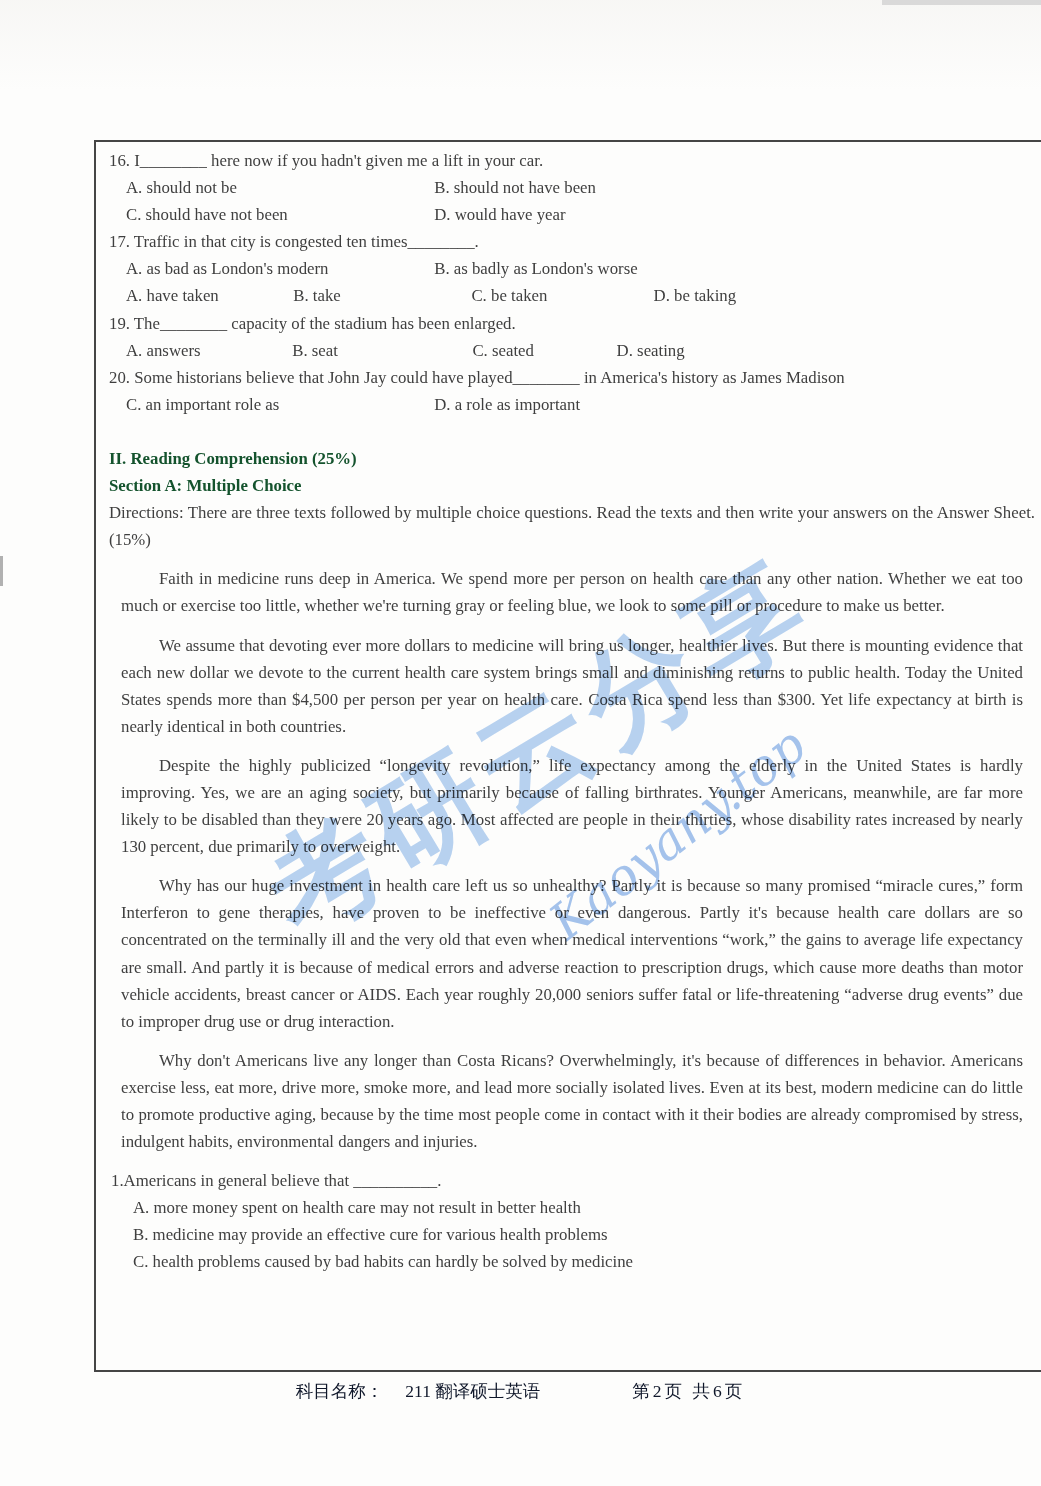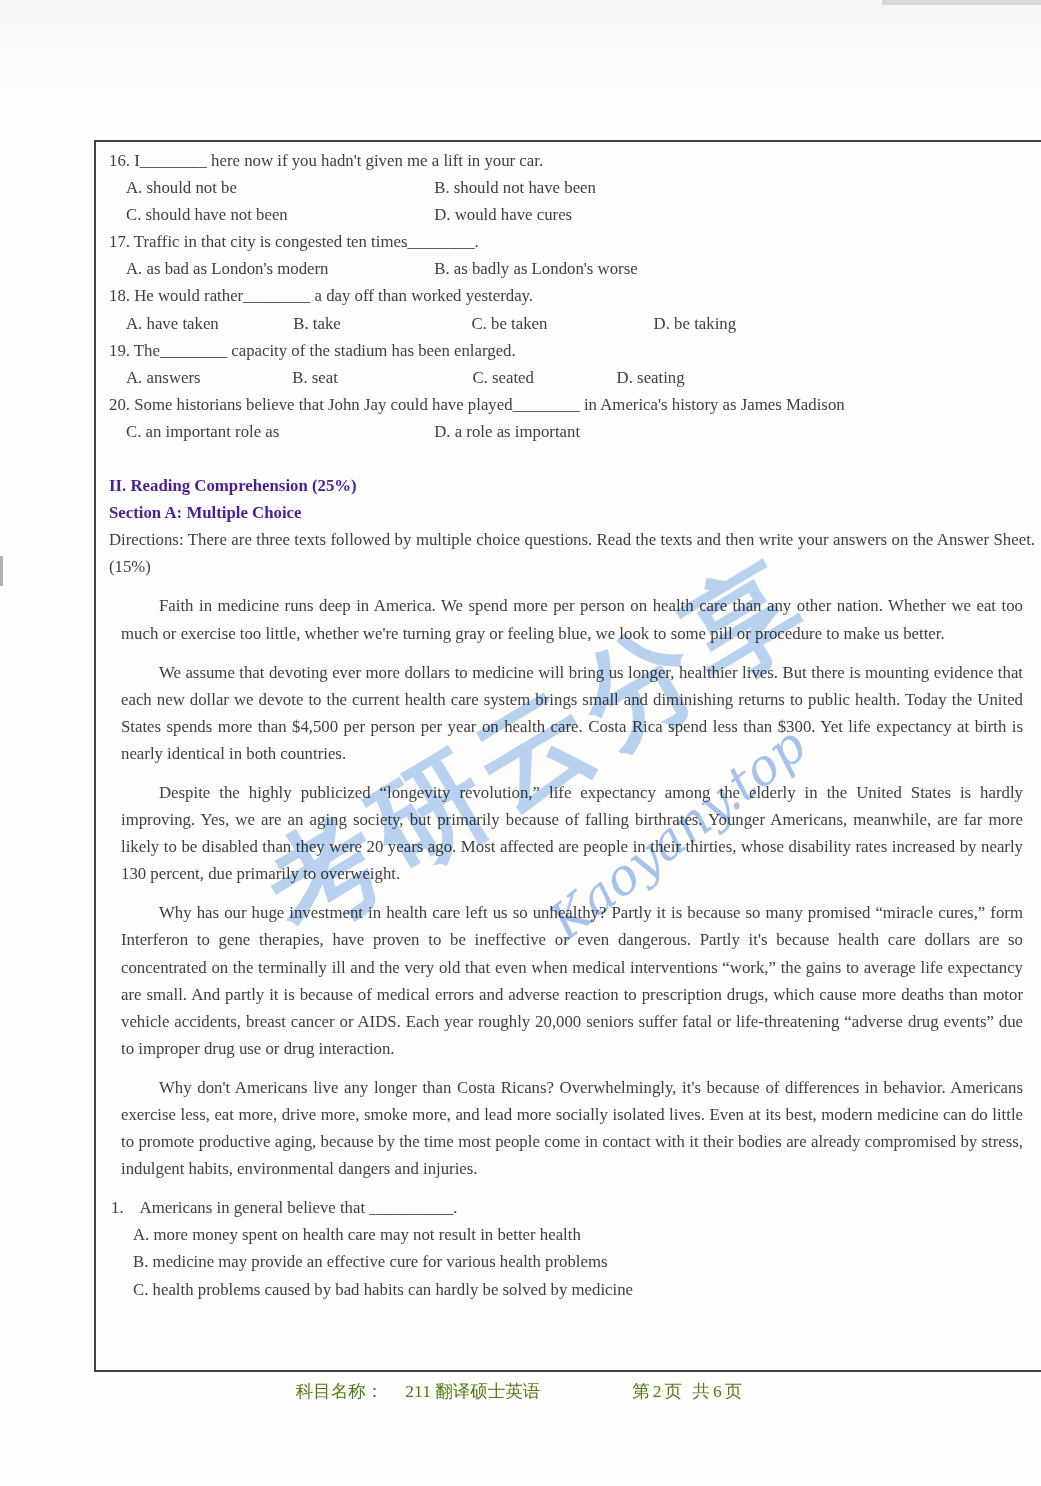--- a/index.html
+++ b/index.html
@@ -44,33 +44,33 @@
     padding:5px 13px 6px 13px;
     z-index:1;
     font-size:16.8px;
     line-height:27.1px;
   }
   .qline{white-space:nowrap;}
   .opt-row{padding-left:17px;white-space:nowrap;}
   .opt{display:inline-block;}
   .c2a{width:304px;}
   .sec-gap{height:27px;}
-  .h-bold{font-weight:bold;color:#4c1d95;}
+  .h-bold{font-weight:bold;color:#14532d;}
   .just{text-align:justify;}
   .para{margin:12px;text-align:justify;text-indent:38px;}
   .rcq-stem{padding-left:2px;}
   .rcq-num{display:inline-block;}
-  .rcq-text{margin-left:16px;text-align:center;}
+  .rcq-text{text-align:center;}
   .rc-opt{padding-left:24px;}
 
   
   .footer{
     position:absolute;left:0;top:1376px;width:1041px;height:30px;
     display:flex;justify-content:center;align-items:center;
-    font-size:17.5px;color:#4d7c0f;z-index:1;
+    font-size:17.5px;color:#0f172a;z-index:1;
     font-family:"Liberation Serif","DejaVu Serif",serif;
   }
   .footer .gap-big{display:inline-block;width:92px;}
   .footer .gap-small{display:inline-block;width:22px;}
   .footer-page{letter-spacing:3px;}
 </style>
 </head>
 <body>
 
 <div class="page">
@@ -85,34 +85,33 @@
   <div class="box">
 
     <div class="q">
       <div class="qline">16. I________ here now if you hadn't given me a lift in your car.</div>
       <div class="opt-row">
         <span class="opt c2a">A. should not be</span>
         <span class="opt">B. should not have been</span>
       </div>
       <div class="opt-row">
         <span class="opt c2a">C. should have not been</span>
-        <span class="opt">D. would have cures</span>
+        <span class="opt">D. would have year</span>
       </div>
     </div>
 
     <div class="q">
       <div class="qline">17. Traffic in that city is congested ten times________.</div>
       <div class="opt-row">
         <span class="opt c2a">A. as bad as London's modern</span>
         <span class="opt">B. as badly as London's worse</span>
       </div>
     </div>
 
     <div class="q">
-      <div class="qline">18. He would rather________ a day off than worked yesterday.</div>
       <div class="opt-row">
         <span class="opt" style="width:163px">A. have taken</span>
         <span class="opt" style="width:174px">B. take</span>
         <span class="opt" style="width:178px">C. be taken</span>
         <span class="opt">D. be taking</span>
       </div>
     </div>
 
     <div class="q">
       <div class="qline">19. The________ capacity of the stadium has been enlarged.</div>

